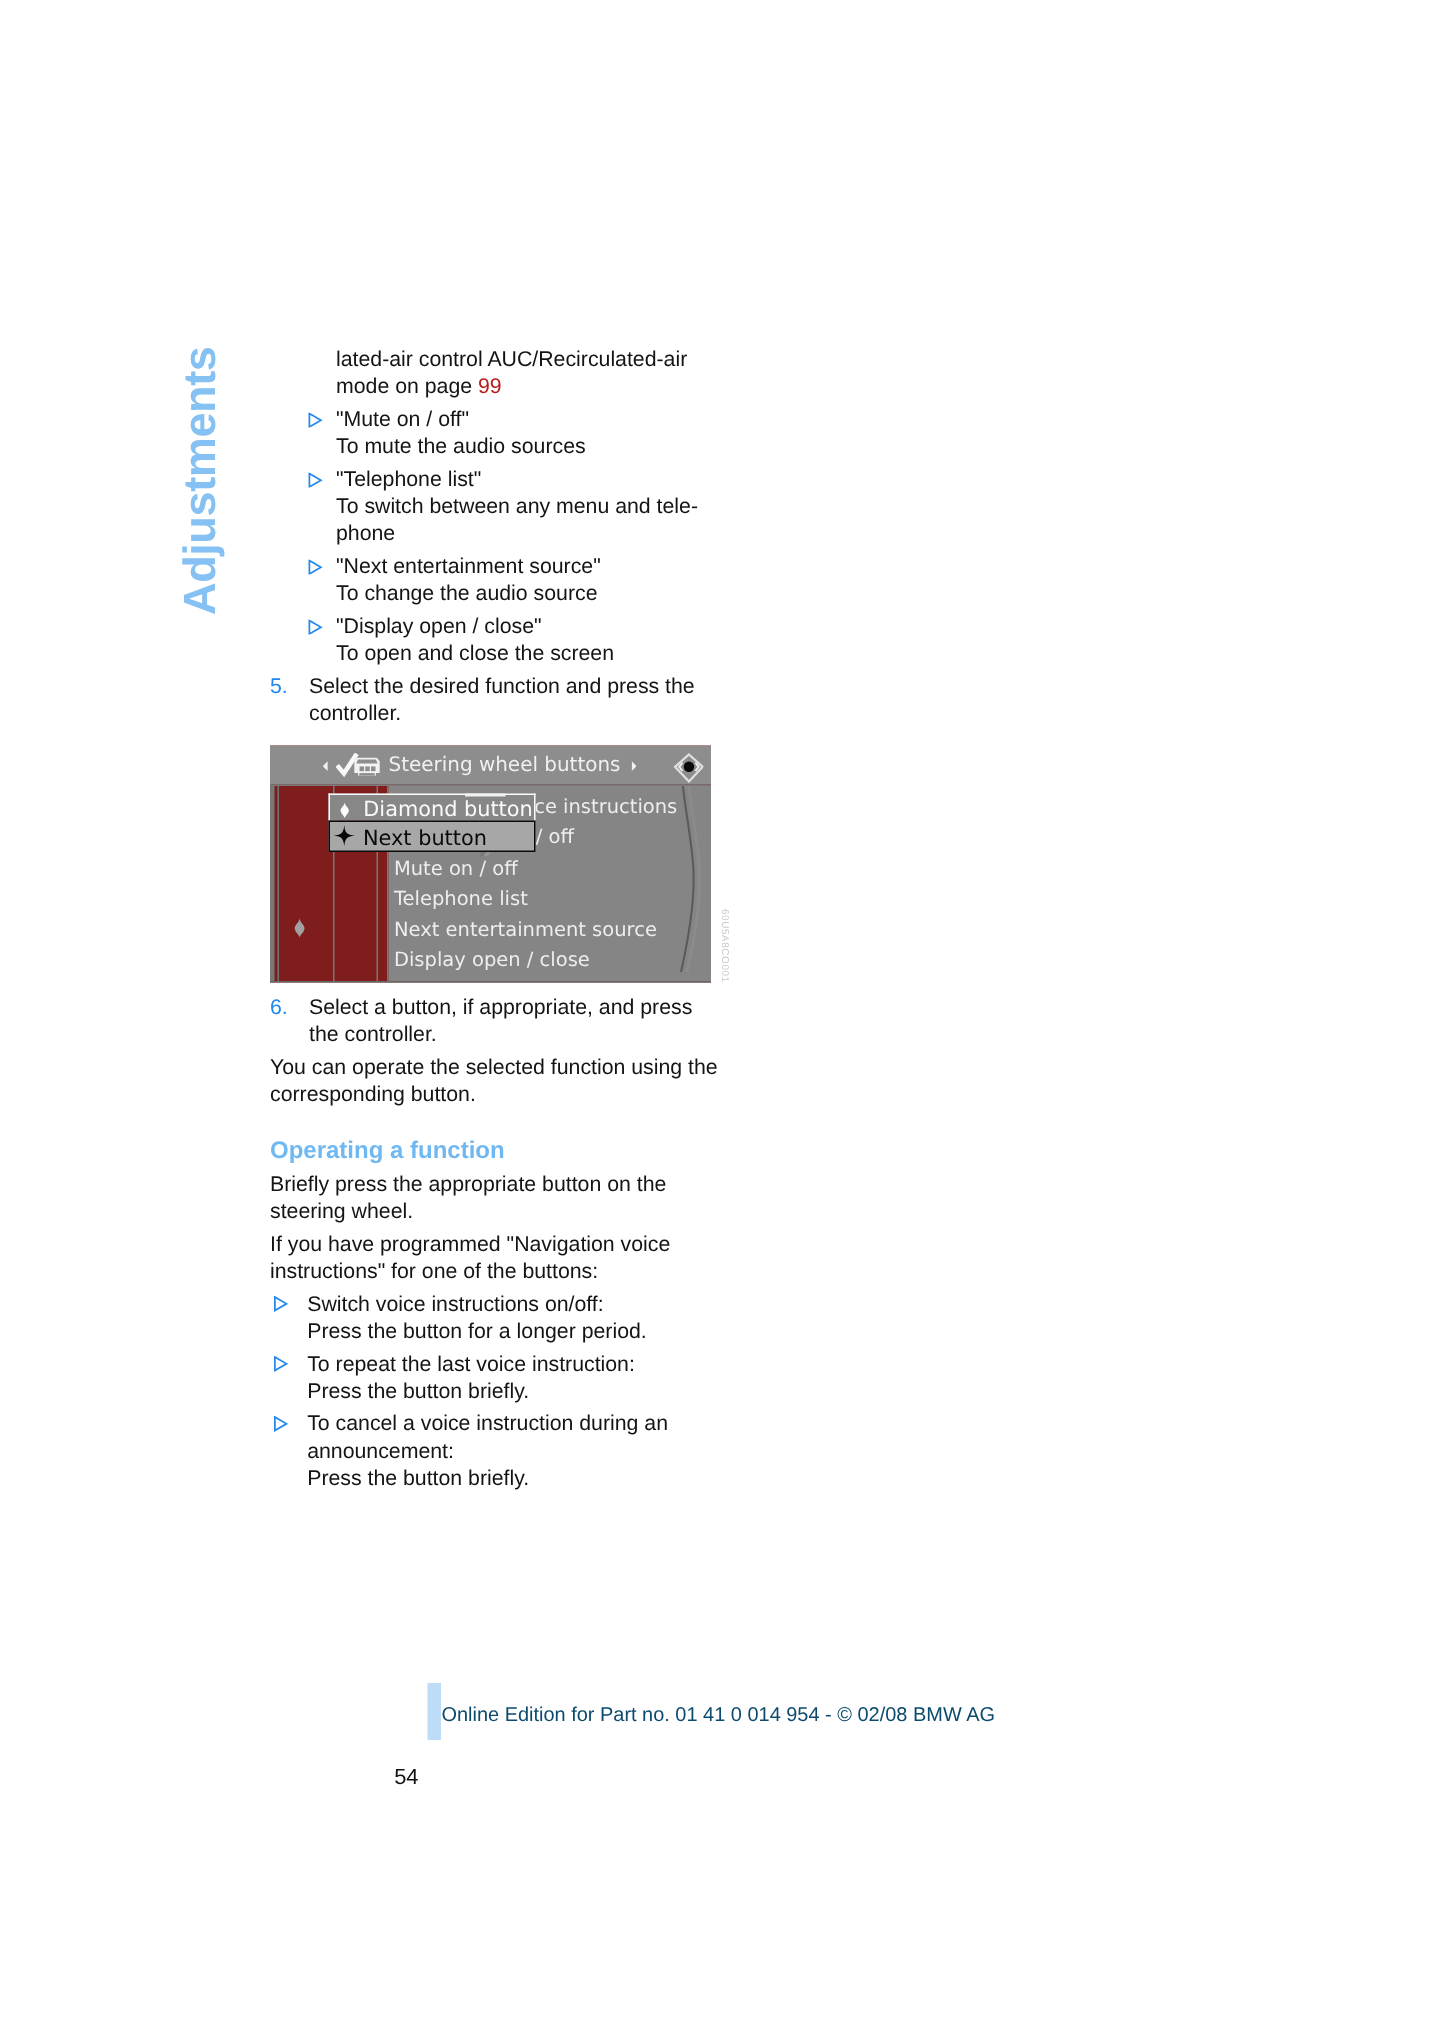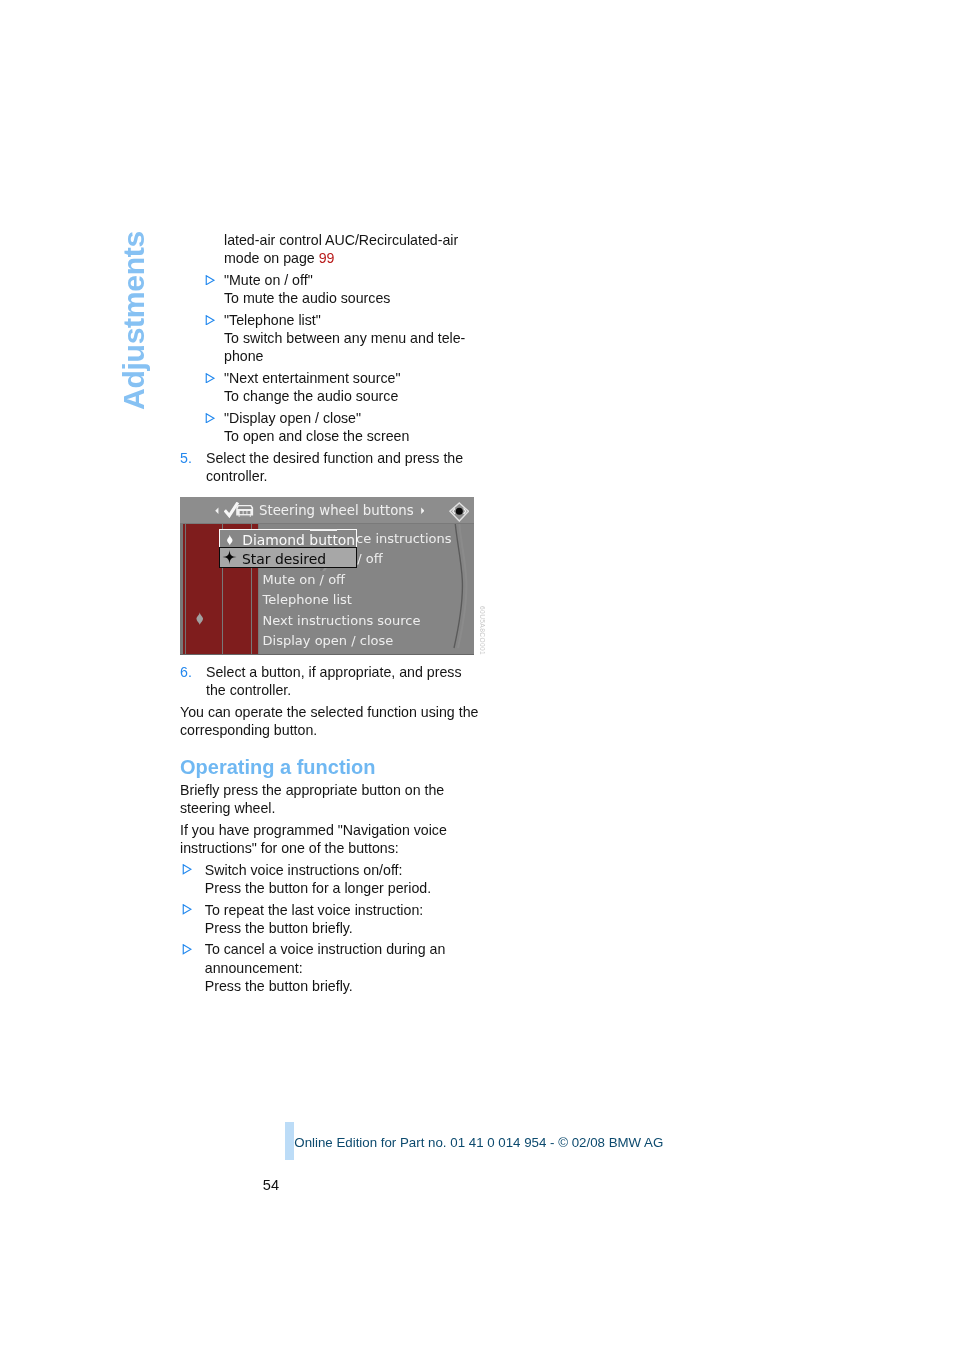--- a/index.html
+++ b/index.html
@@ -11,21 +11,21 @@
   .para{margin:0 0 3.85px 0;}
   .indent{padding-left:44px;}
   .bullet{position:relative;padding-left:44px;margin:0 0 3.85px 0;}
   .bullet.lvl1{padding-left:24.8px;}
   .bullet.lvl1 .tri{left:1.8px;}
   .tri{position:absolute;left:25.2px;top:3.8px;width:10.4px;height:10.4px;}
   .numitem{position:relative;padding-left:26px;margin:0 0 3.85px 0;}
   .numitem.step6{margin-top:178px;}
   .num{position:absolute;left:0;top:0;color:#2287ee;}
   .blue{color:#b91c1c;text-align:center;}
-  .h2{color:#70b8f2;font-weight:bold;font-size:20px;line-height:19px;margin:18.5px 0 4.2px 0;}
+  .h2{color:#70b8f2;font-weight:bold;font-size:16px;line-height:19px;margin:18.5px 0 4.2px 0;}
   .shot{position:absolute;left:-0.4px;top:266.3px;width:294px;height:158px;}
   .shot-inner{position:absolute;left:0;top:0;width:294px;height:158px;background:#7f1d1d;overflow:hidden;filter:blur(0.42px);border-bottom:1.4px solid #666666;box-sizing:border-box;
     font-family:"DejaVu Sans",sans-serif;}
   .sh-header{position:absolute;left:0;top:0;width:294px;height:25.3px;background:#8d8d8d;}
   .sh-hline{position:absolute;left:0;top:25.3px;width:294px;height:1px;background:#7a7a7a;}
   .sh-arrow-l{position:absolute;left:35.7px;top:9.6px;width:3.6px;height:7.5px;}
   .sh-caricon{position:absolute;left:44.0px;top:4.6px;width:30.5px;height:16.5px;}
   .sh-title{position:absolute;left:79.4px;top:4.4px;font-size:13.3px;color:#f0f0f0;line-height:17px;}
   .sh-arrow-r{position:absolute;left:241.2px;top:9.6px;width:3.6px;height:7.5px;}
   .sh-ctrl{position:absolute;left:268.9px;top:4.1px;width:20.5px;height:20px;}
@@ -130,40 +130,40 @@
           <div class="sh-sep3"></div>
           <svg class="sh-curve" viewBox="0 0 294 130.5">
             <path d="M274.8 -5 C276.5 16 281.2 35 282.3 56 C283.1 73 280.5 95 274.0 124" fill="none" stroke="#525252" stroke-width="1.35" opacity="0.85"></path>
             <path d="M278.8 -5 C280.5 16 285.2 35 286.3 56 C287.1 73 284.5 95 278.0 124" fill="none" stroke="#989898" stroke-width="2" opacity="0.35"></path>
           </svg>
           <div class="sh-menu" id="shmenu">
               <div class="sh-mrow">Navigation voice instructions</div>
               <div class="sh-mrow">Navigation on / off</div>
               <div class="sh-mrow">Mute on / off</div>
               <div class="sh-mrow">Telephone list</div>
-              <div class="sh-mrow">Next instructions source</div>
+              <div class="sh-mrow">Next entertainment source</div>
               <div class="sh-mrow">Display open / close</div>
             </div>
           <svg class="sh-popshadow" viewBox="0 0 20 43">
             <path d="M0 0 C5.5 3 9.4 9 9.4 19 C9.4 29 6.2 37 1.8 43 L0 43 Z" fill="#7a7a7a"></path>
             <path d="M3.6 0.6 C8.6 4 12.0 10 12.0 19.5 C12.0 29 9.2 37.5 5.0 43 L2.2 43 C6.6 37 9.6 29 9.6 19 C9.6 9 5.9 3 0.6 0 Z" fill="#939393"></path>
           </svg>
           <div class="sh-pophi"></div>
           <div class="sh-popup">
             <div class="sh-prow sh-prow-a">
               <svg class="sh-pic" viewBox="0 0 14 16">
                 <path d="M7 0.3 C7.3 4.0 11.0 5.4 11.0 8.4 C11.0 11.3 8.1 12.6 7 15.7 C5.9 12.6 3.0 11.3 3.0 8.4 C3.0 5.4 6.7 4.0 7 0.3 Z" fill="#fbfbfb"></path>
               </svg>
               <span class="sh-plabel">Diamond button</span>
             </div>
             <div class="sh-prow sh-prow-b">
               <svg class="sh-picstar" viewBox="0 0 16 16">
                 <path d="M8 0 C8.55 6.0 10.0 7.45 16 8 C10.0 8.55 8.55 10.0 8 16 C7.45 10.0 6.0 8.55 0 8 C6.0 7.45 7.45 6.0 8 0 Z" fill="#080808"></path>
               </svg>
-              <span class="sh-plabel sh-plabel-dark">Star desired</span>
+              <span class="sh-plabel sh-plabel-dark">Next button</span>
             </div>
           </div>
         </div>
       </div>
       <div class="sh-caption">60U5A8CO001</div>
     </div>
 
     <div class="numitem step6">
       <span class="num">6.</span>
       <span>Select a button, if appropriate, and press the controller.</span>

